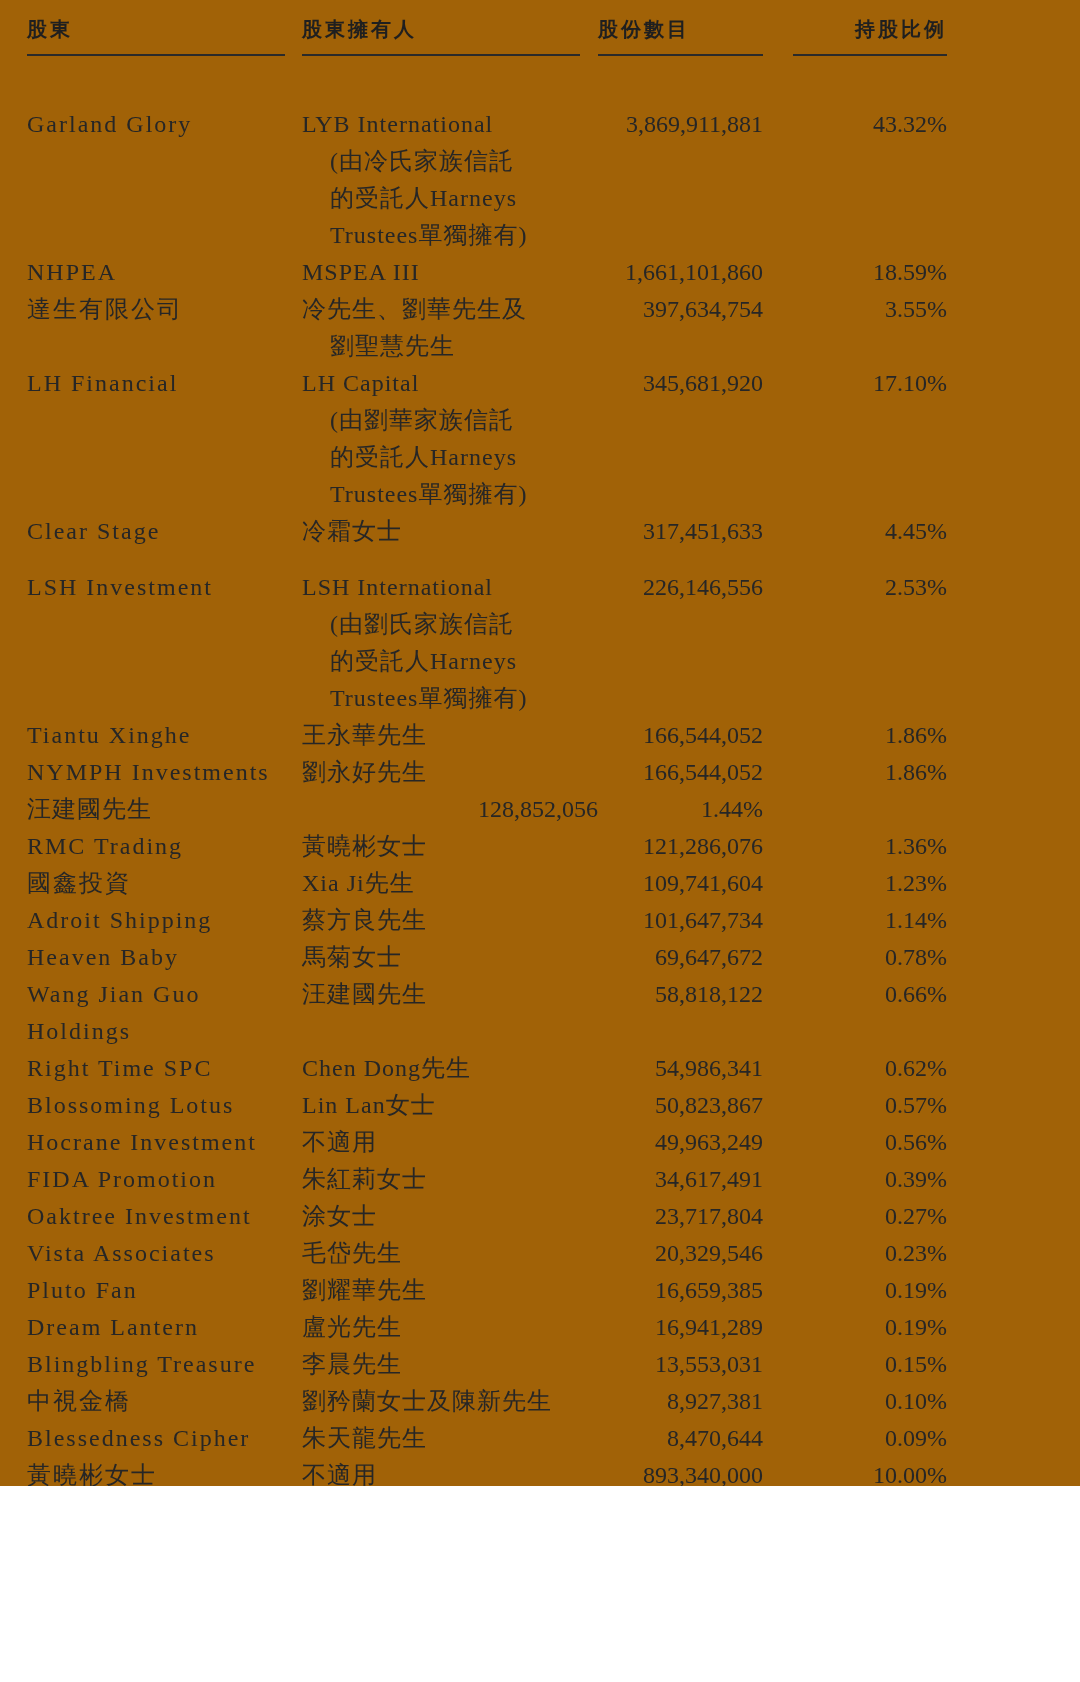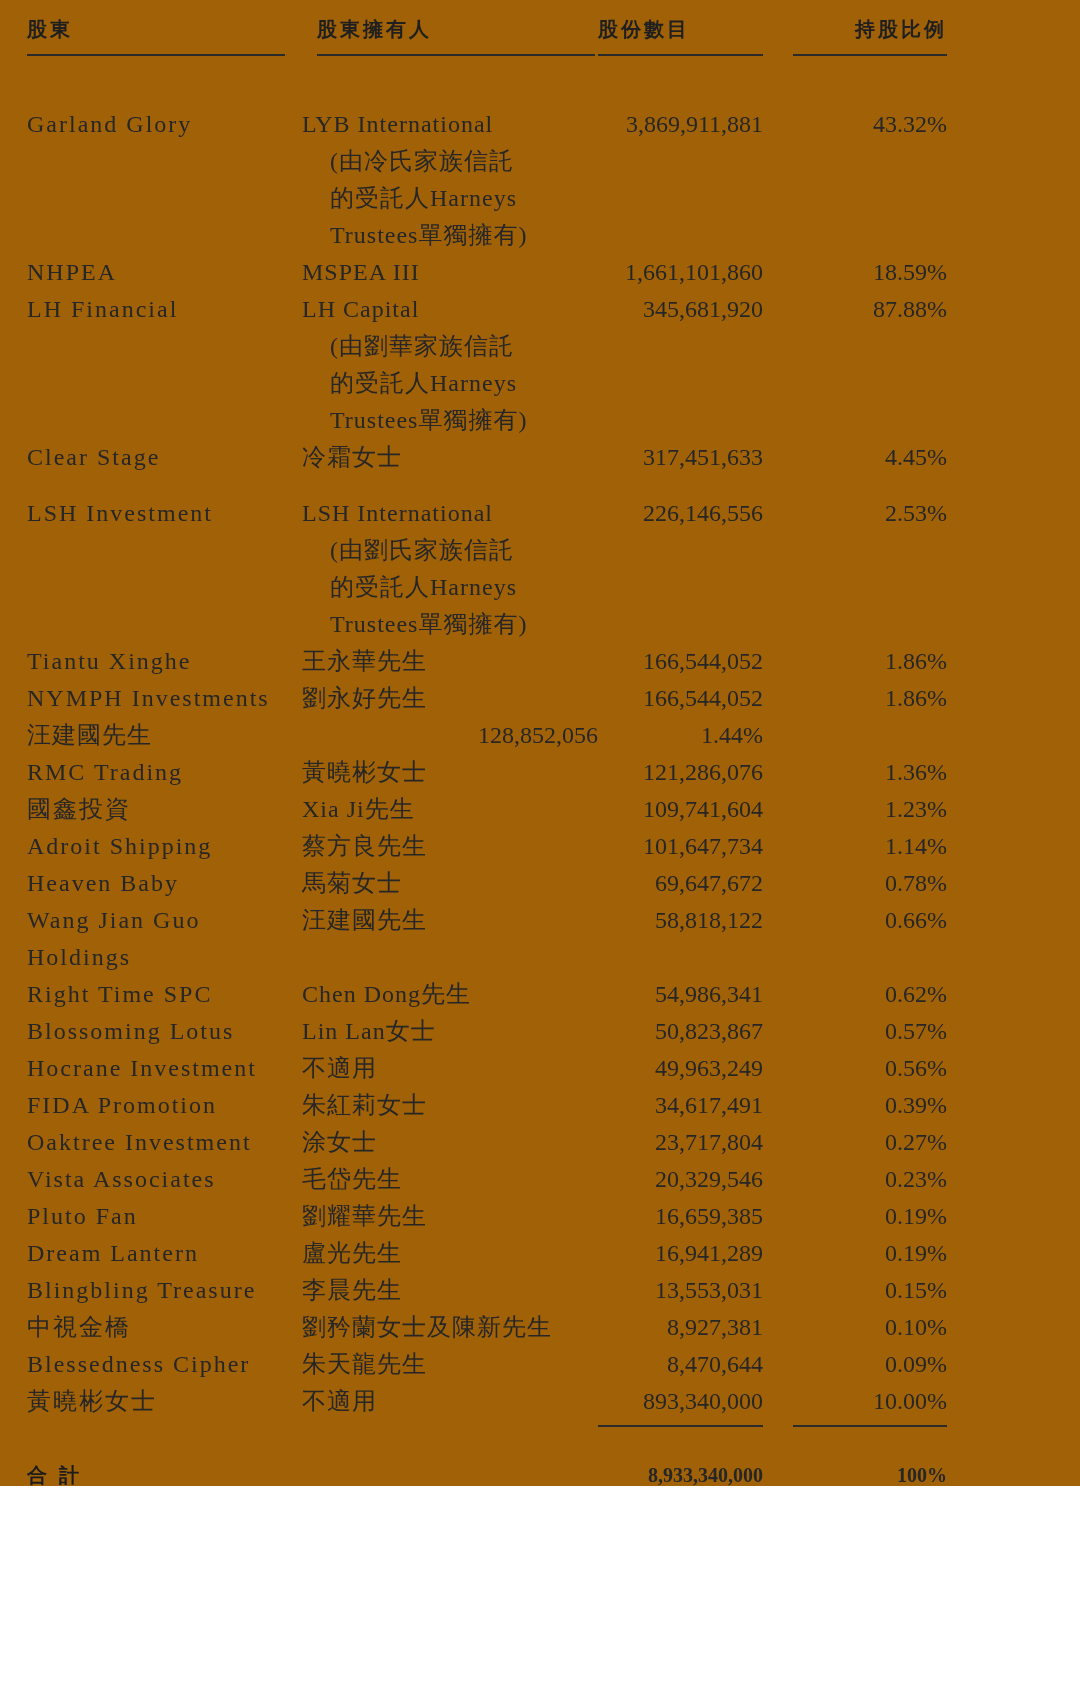--- a/index.html
+++ b/index.html
@@ -30,21 +30,21 @@
     font-size: 20px;
     color: #1f1f1f;
   }
   .thead .hl {
     display: inline-block;
     padding-bottom: 11px;
     border-bottom: 2px solid #2a2a2a;
     letter-spacing: 3px;
   }
   .thead .c1 .hl { width: 258px; }
-  .thead .c2 .hl { width: 278px; margin-left: 15px; }
+  .thead .c2 .hl { width: 278px; }
   .thead .c3, .thead .c4 { text-align: right; }
   .thead .c3 .hl { width: 165px; text-align: left; }
   .thead .c4 .hl { width: 154px; text-align: right; }
   
   .tbody { margin-top: 50px; }
   .row { line-height: 37px; font-size: 24px; }
   .row.gap-before { margin-top: 19px; }
   .cell-name { letter-spacing: 2px; }
   .owner-line { letter-spacing: 1px; }
   .owner-line.cont { padding-left: 28px; }
@@ -143,29 +143,38 @@
   </div>
         <div class="row grid-row">
     <div class="cell-name">NHPEA</div>
     <div class="cell-owner">
             <div class="owner-line">MSPEA III</div>
           </div>
     <div class="cell-shares"><span class="val">1,661,101,860</span></div>
     <div class="cell-pct"><span class="val">18.59%</span></div>
   </div>
         <div class="row grid-row">
+    <div class="cell-name">達生有限公司</div>
+    <div class="cell-owner">
+            <div class="owner-line">冷先生、劉華先生及</div>
+            <div class="owner-line cont">劉聖慧先生</div>
+          </div>
+    <div class="cell-shares"><span class="val">397,634,754</span></div>
+    <div class="cell-pct"><span class="val">3.55%</span></div>
+  </div>
+        <div class="row grid-row">
     <div class="cell-name">LH Financial</div>
     <div class="cell-owner">
             <div class="owner-line">LH Capital</div>
             <div class="owner-line cont">(由劉華家族信託</div>
             <div class="owner-line cont">的受託人Harneys</div>
             <div class="owner-line cont">Trustees單獨擁有)</div>
           </div>
     <div class="cell-shares"><span class="val">345,681,920</span></div>
-    <div class="cell-pct"><span class="val">87.88%</span></div>
+    <div class="cell-pct"><span class="val">17.10%</span></div>
   </div>
         <div class="row grid-row">
     <div class="cell-name">Clear Stage</div>
     <div class="cell-owner">
             <div class="owner-line">冷霜女士</div>
           </div>
     <div class="cell-shares"><span class="val">317,451,633</span></div>
     <div class="cell-pct"><span class="val">4.45%</span></div>
   </div>
         <div class="row grid-row gap-before">

